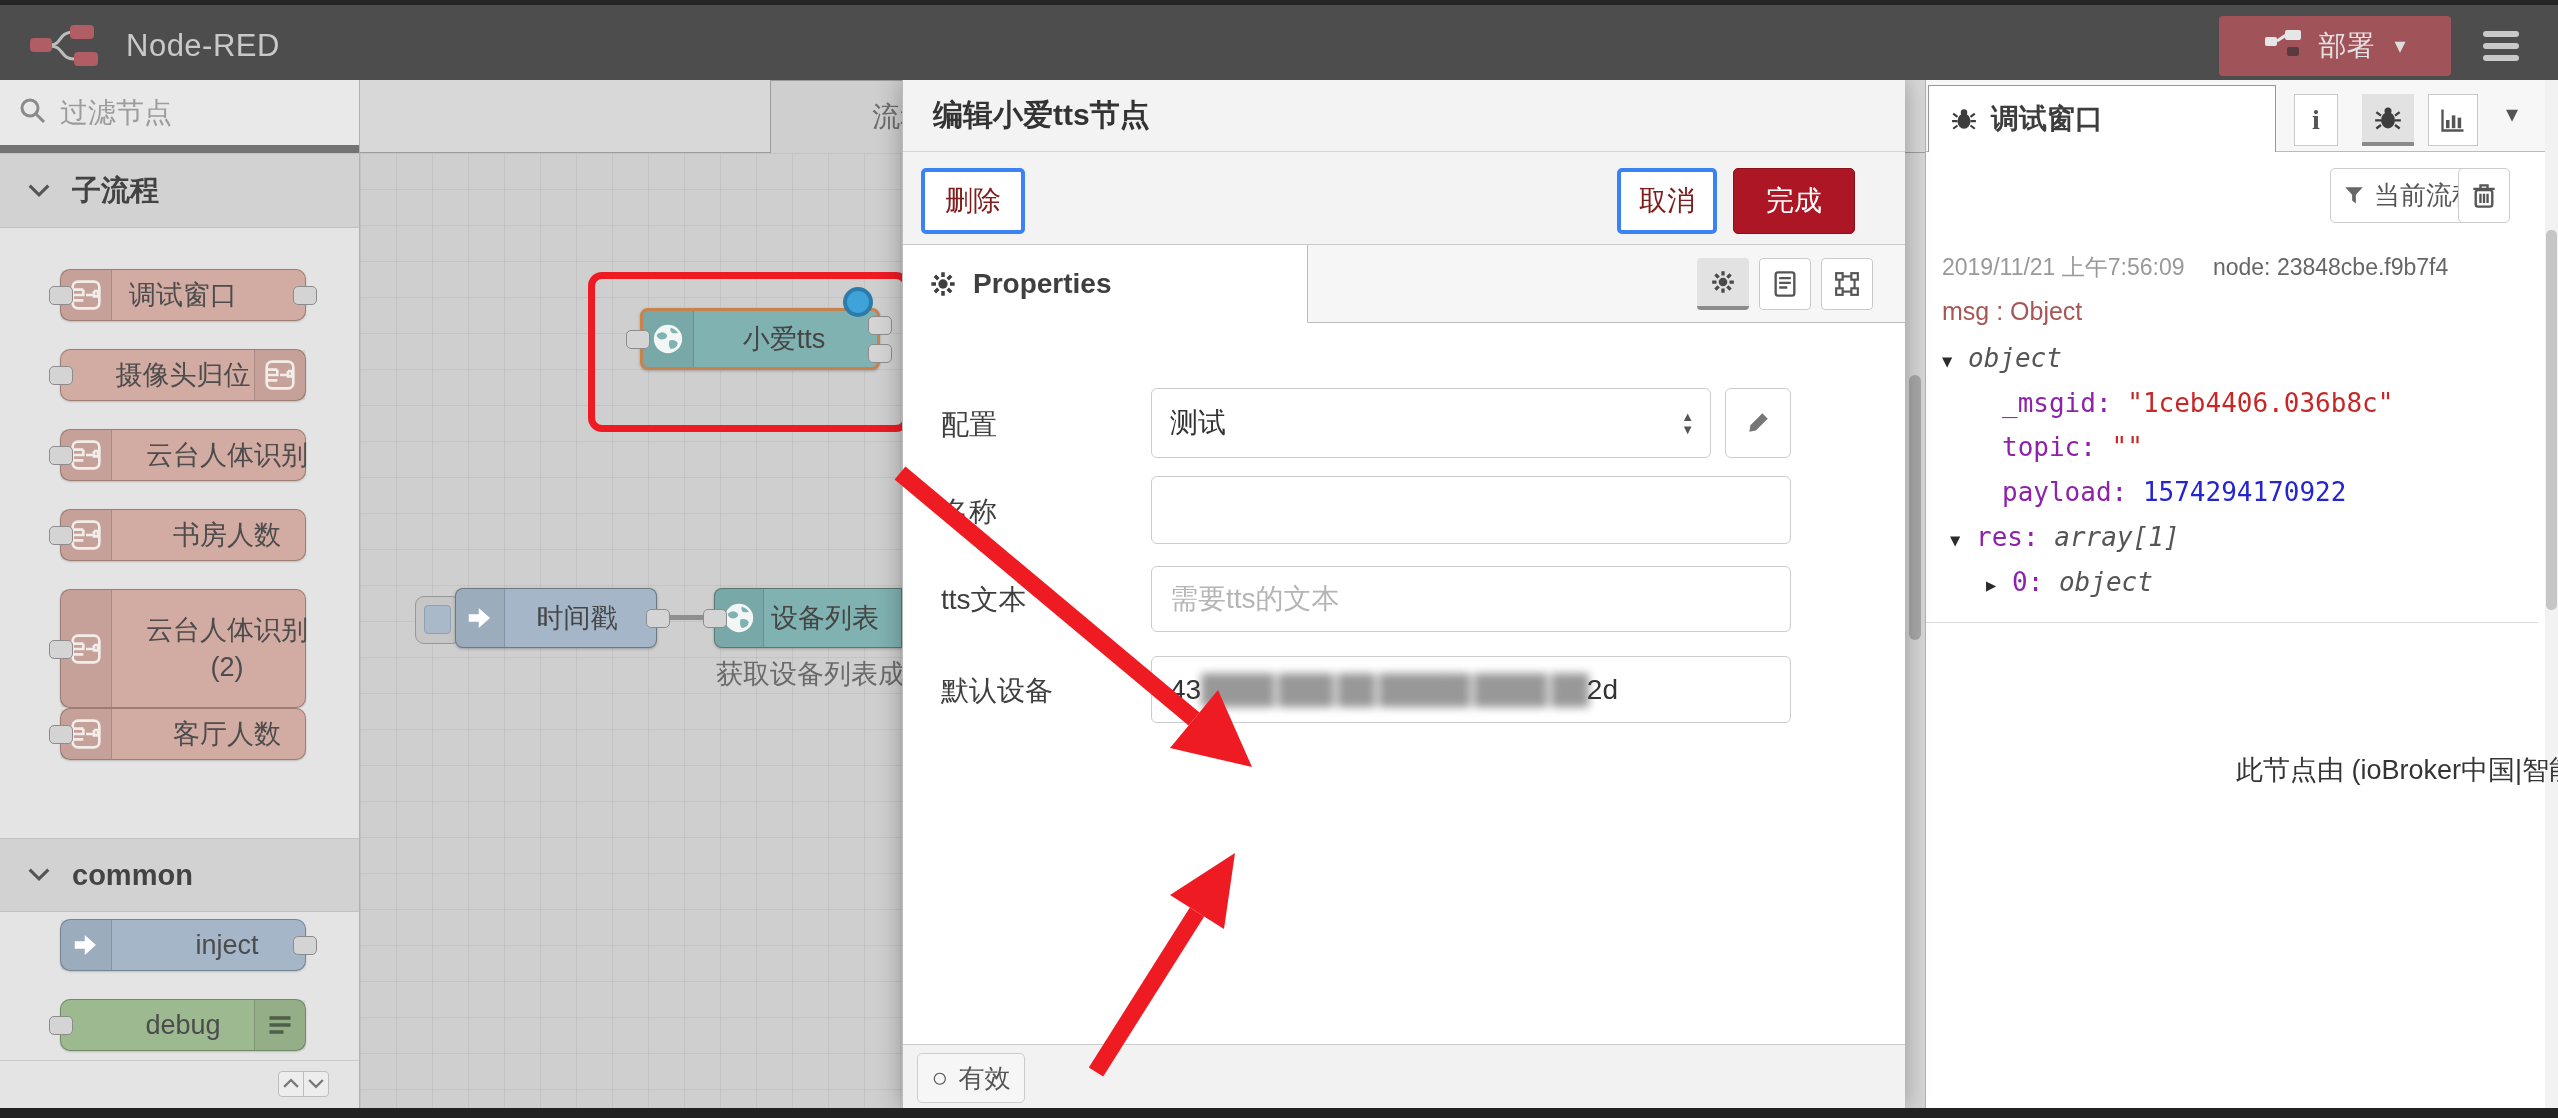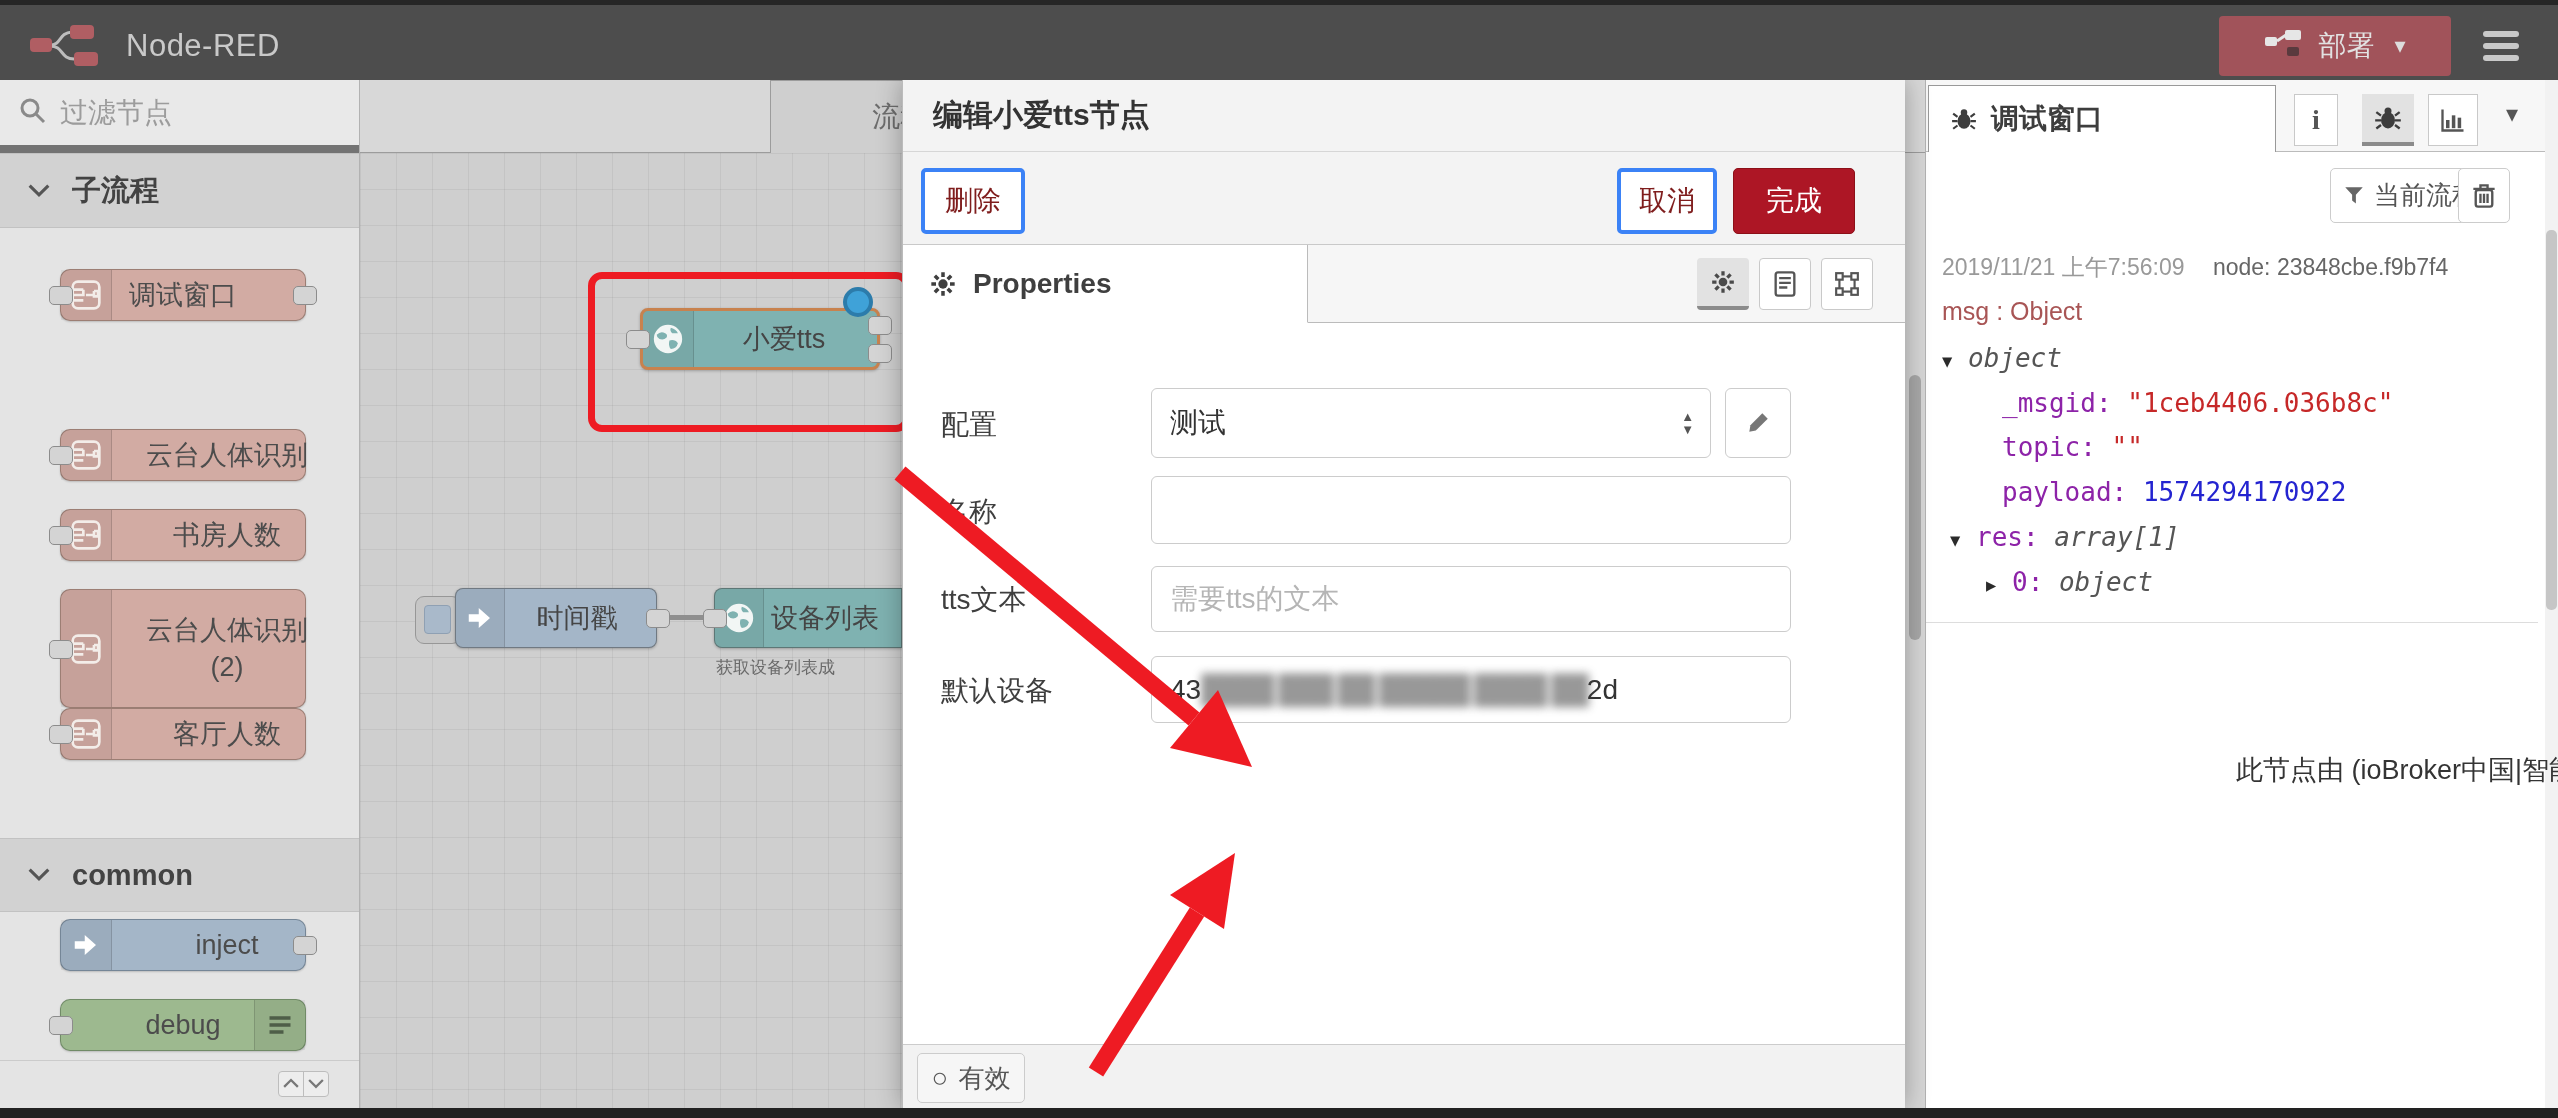--- a/index.html
+++ b/index.html
@@ -43,21 +43,21 @@
   .canvas{position:absolute;left:360px;top:153px;width:1565px;height:955px;z-index:1;background-color:#cfcfcf;background-image:linear-gradient(to right,rgba(0,0,0,.05) 1px,transparent 1px),linear-gradient(to bottom,rgba(0,0,0,.05) 1px,transparent 1px);background-size:36px 36px;}
   .annot-rect{position:absolute;left:588px;top:272px;width:322px;height:160px;border:7px solid #ee1b23;border-radius:14px;box-sizing:border-box;z-index:5;}
   .cnode{position:absolute;height:60px;border-radius:8px;border:1px solid rgba(60,60,60,.5);box-sizing:border-box;box-shadow:0 1px 3px rgba(0,0,0,.25);z-index:6;overflow:hidden;}
   .cnode .lbl{position:absolute;left:56px;right:8px;top:0;height:100%;display:flex;align-items:center;justify-content:center;font-size:27px;color:#454545;white-space:nowrap;}
   .c-tts{background:#7fb2b1;}
   .node-selected{border:3px solid #c8824e;}
   .status-dot{position:absolute;left:843px;top:287px;width:30px;height:30px;border-radius:50%;background:#3fa2d8;border:4px solid #2c7cab;box-sizing:border-box;z-index:7;}
   .wire{position:absolute;height:5px;background:#8f8f8f;border-radius:3px;z-index:5;}
   .inject-btn-outer{position:absolute;left:415px;top:596px;width:46px;height:48px;background:#c6c6c6;border:1px solid #979797;border-radius:9px;box-sizing:border-box;z-index:6;cursor:pointer;}
   .inject-btn-inner{position:absolute;left:8px;top:8px;width:27px;height:29px;background:#a9b9ca;border:1px solid #8fa0b3;border-radius:4px;box-sizing:border-box;}
-  .node-caption{position:absolute;font-size:17px;color:#6a6a6a;white-space:nowrap;overflow:hidden;z-index:6;}
+  .node-caption{position:absolute;font-size:27px;color:#6a6a6a;white-space:nowrap;overflow:hidden;z-index:6;}
   .vscroll{position:absolute;left:1905px;top:153px;width:20px;height:955px;background:#d6d6d6;z-index:9;}
   .vscroll .thumb{position:absolute;left:4px;top:222px;width:12px;height:265px;background:#a8a8a8;border-radius:6px;}
 
   
   .dialog{position:absolute;left:902px;top:80px;width:1003px;height:1028px;background:#fff;box-shadow:0 0 24px rgba(0,0,0,.3);z-index:20;box-sizing:border-box;border-left:1px solid #bbb;}
   .dlg-title{position:absolute;left:0;top:0;width:100%;height:72px;background:#f3f3f3;border-bottom:1px solid #d6d6d6;box-sizing:border-box;display:flex;align-items:center;padding-left:30px;font-size:30px;font-weight:bold;color:#333;}
   .dlg-btnrow{position:absolute;left:0;top:72px;width:100%;height:93px;background:#f3f3f3;border-bottom:1px solid #c9c9c9;box-sizing:border-box;}
   .btn{position:absolute;height:66px;border-radius:5px;display:flex;align-items:center;justify-content:center;font-size:28px;cursor:pointer;box-sizing:border-box;}
   .btn-plain{background:#fff;border:4px solid #3b82f6;color:#7f1d1d;}
   .btn-danger{background:#AD1625;color:#fff;border:1px solid #8c1018;}
@@ -161,20 +161,30 @@
       <svg width="32" height="32" viewBox="0 0 24 24">
           <rect x="2" y="2" width="20" height="20" rx="4" fill="none" stroke="#f3ede9" stroke-width="2"></rect>
           <path d="M2 8 h8 M10 8 v4 h-8 M12 12 h6 M18 9 h3 v4 h-3 v-4 M2 16 h8" fill="none" stroke="#f3ede9" stroke-width="2"></path>
         </svg>
     </span>
     <span class="lbl">调试窗口</span>
     <span class="port" style="left:-12px;top:16px;"></span>
     <span class="port" style="right:-12px;top:16px;"></span>
   </div>
 
+  <div class="pnode c-subflow" style="left:60px;top:269px;">
+    <span class="icon-region icon-right">
+      <svg width="32" height="32" viewBox="0 0 24 24">
+          <rect x="2" y="2" width="20" height="20" rx="4" fill="none" stroke="#f3ede9" stroke-width="2"></rect>
+          <path d="M2 8 h8 M10 8 v4 h-8 M12 12 h6 M18 9 h3 v4 h-3 v-4 M2 16 h8" fill="none" stroke="#f3ede9" stroke-width="2"></path>
+        </svg>
+    </span>
+    <span class="lbl" style="padding-right:50px;">摄像头归位</span>
+    <span class="port" style="left:-12px;top:16px;"></span>
+  </div>
 
   <div class="pnode c-subflow" style="left:60px;top:349px;">
     <span class="icon-region icon-left">
       <svg width="32" height="32" viewBox="0 0 24 24">
           <rect x="2" y="2" width="20" height="20" rx="4" fill="none" stroke="#f3ede9" stroke-width="2"></rect>
           <path d="M2 8 h8 M10 8 v4 h-8 M12 12 h6 M18 9 h3 v4 h-3 v-4 M2 16 h8" fill="none" stroke="#f3ede9" stroke-width="2"></path>
         </svg>
     </span>
     <span class="lbl" style="padding-left:44px;">云台人体识别</span>
     <span class="port" style="left:-12px;top:16px;"></span>

